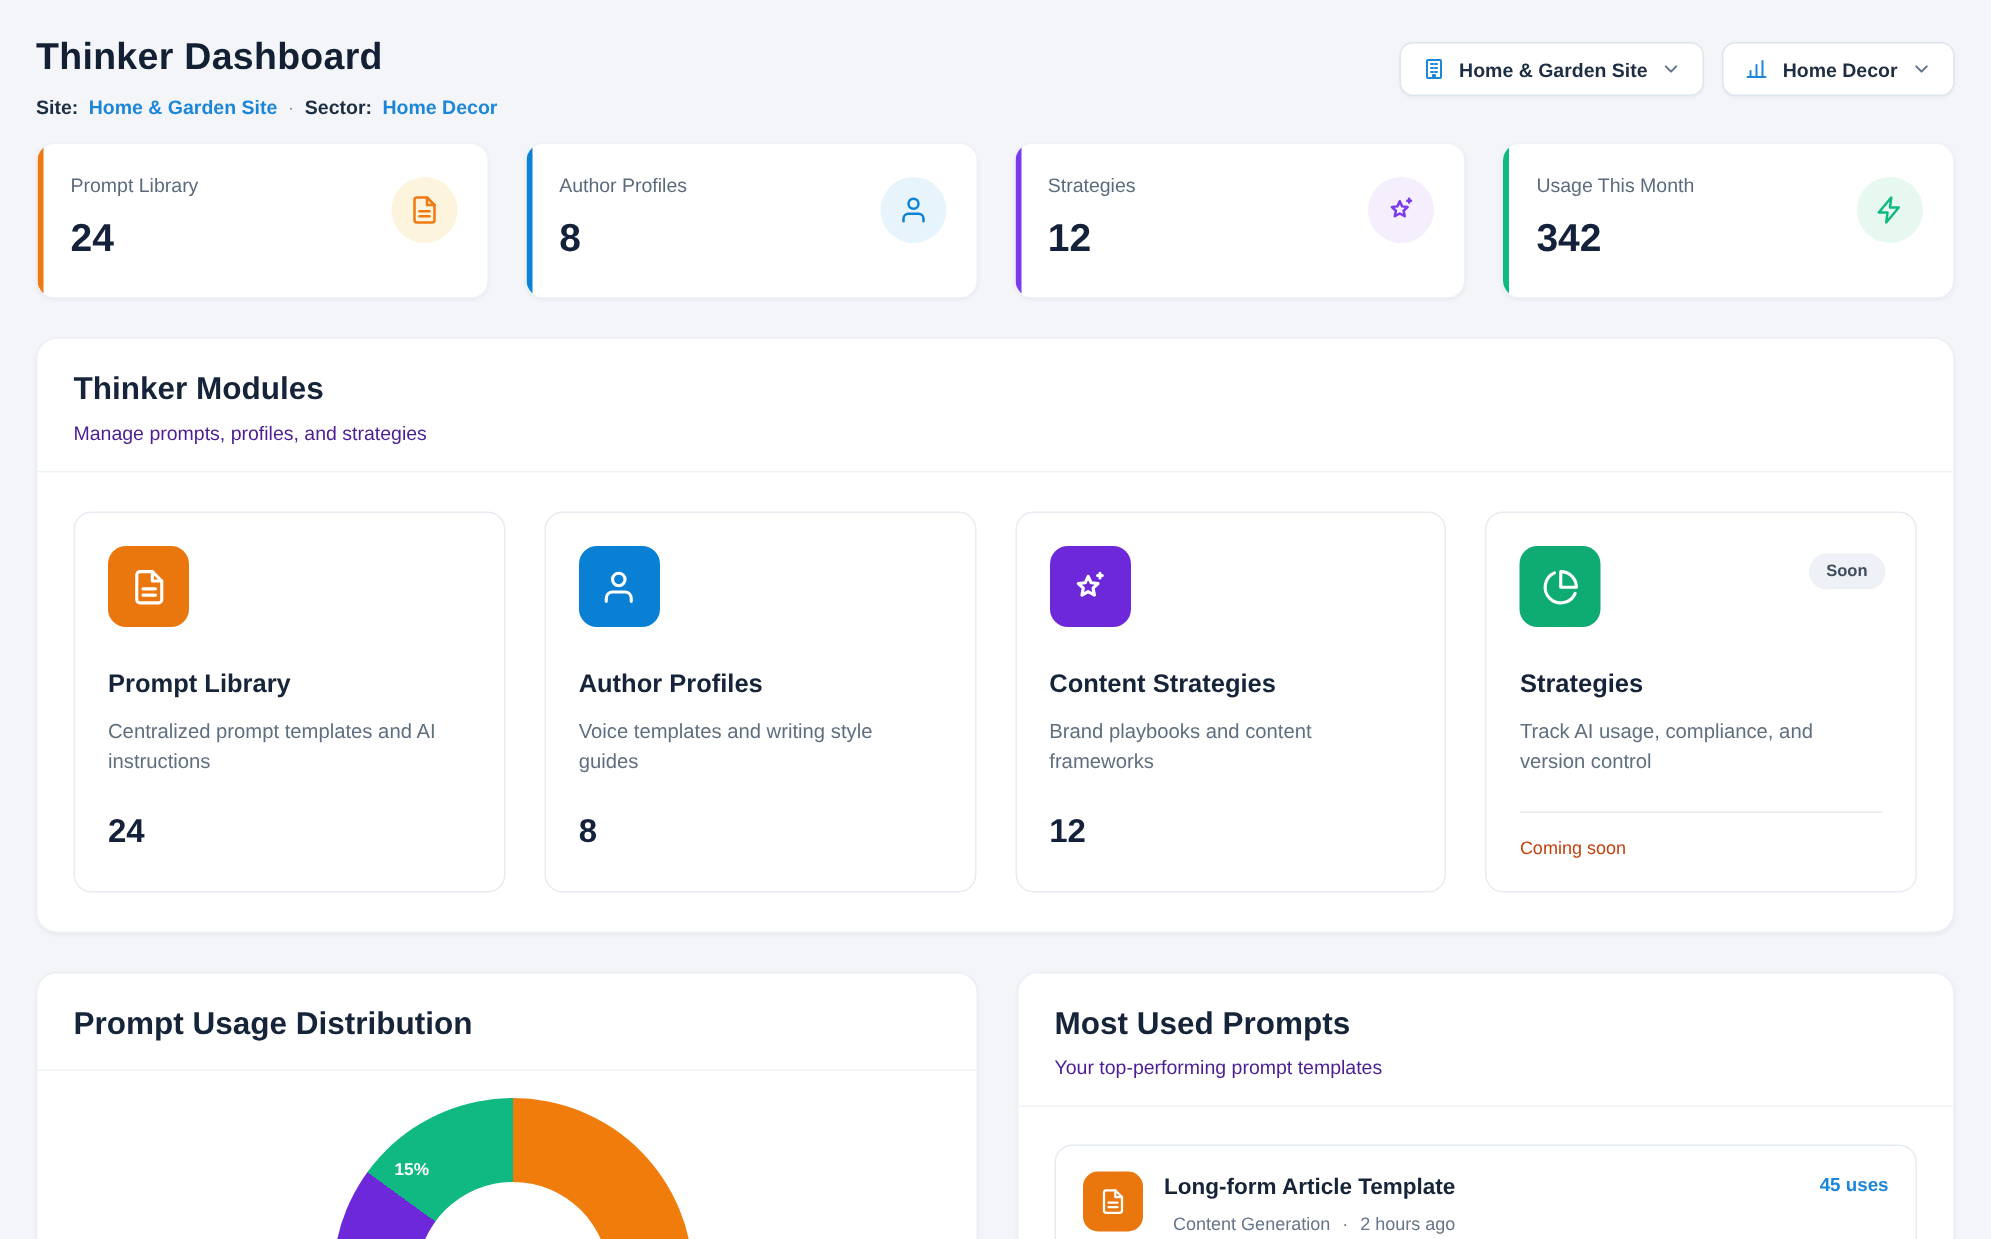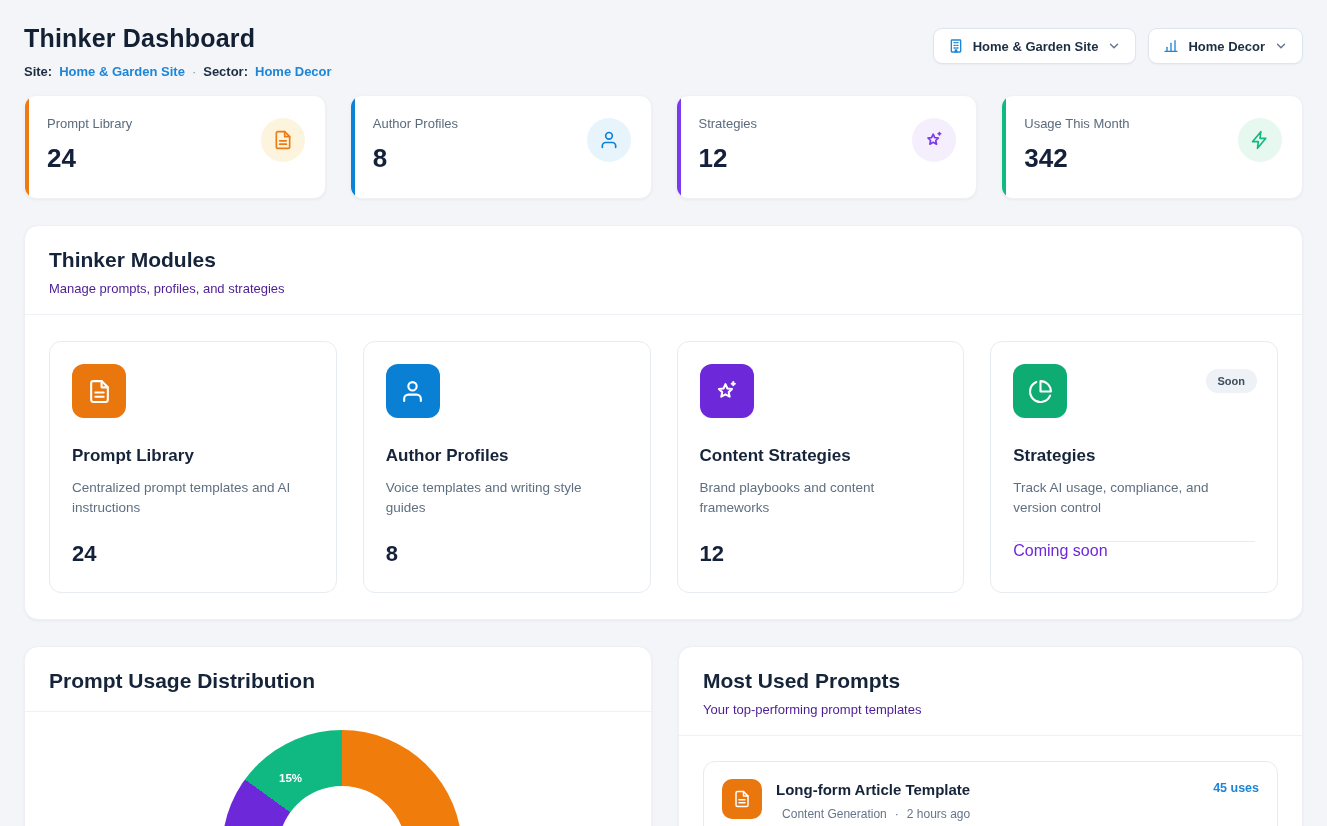--- a/index.html
+++ b/index.html
@@ -70,32 +70,32 @@
   .mi-orange { background:#ea760e; } .mi-blue { background:#0a80d4; }
   .mi-purple { background:#6d28d9; } .mi-green { background:#0eab72; }
   .module-title { font-size:17px; font-weight:700; color:#16243a; margin-top:28px; }
   .module-desc { font-size:13.5px; color:#5f6f80; margin-top:12px; line-height:1.5; max-width:235px; }
   .module-count { font-size:22px; font-weight:800; color:#14213a; margin-top:22px; }
   .soon-badge {
     position:absolute; top:27px; right:20px; background:#eef1f5; color:#3f4d5e;
     font-size:11px; font-weight:700; padding:6px 12px; border-radius:999px;
   }
   .module-divider { border-top:1px solid #e9edf2; margin-top:22px; }
-  .coming-soon { font-size:16px; color:#6d28d9; margin-top:0; }
+  .coming-soon { font-size:12px; color:#c2410c; margin-top:16px; }
 
   
   .bottom-row { margin-top:26px; display:grid; grid-template-columns:628px 1fr; gap:26px; }
   .panel {
     background:#fff; border:1px solid #edf0f5; border-radius:14px;
     box-shadow:0 1px 3px rgba(16,24,40,.05);
   }
   .chart-area { position:relative; height:320px; overflow:hidden; }
   .donut { position:absolute; left:197px; top:18px; width:240px; height:240px; border-radius:50%; }
   .donut::after { content:""; position:absolute; inset:56px; background:#fff; border-radius:50%; }
-  .pct-label { position:absolute; left:254px; top:60px; color:#fff; font-size:11.5px; font-weight:700; z-index:2; }
+  .pct-label { position:absolute; left:238px; top:60px; color:#fff; font-size:11.5px; font-weight:700; z-index:2; }
 
   .prompt-list { padding:25px 24px; }
   .prompt-item {
     display:flex; gap:14px; align-items:flex-start; position:relative;
     border:1px solid #e6ebf1; border-radius:12px; padding:17px 18px; background:#fff; cursor:pointer;
     min-height:90px;
   }
   .item-icon {
     width:40px; height:40px; border-radius:10px; background:#ea760e; color:#fff;
     display:flex; align-items:center; justify-content:center; flex-shrink:0;

